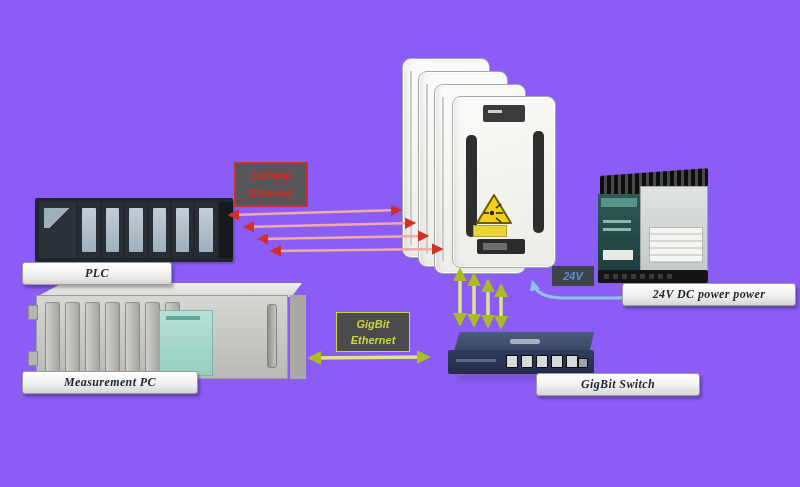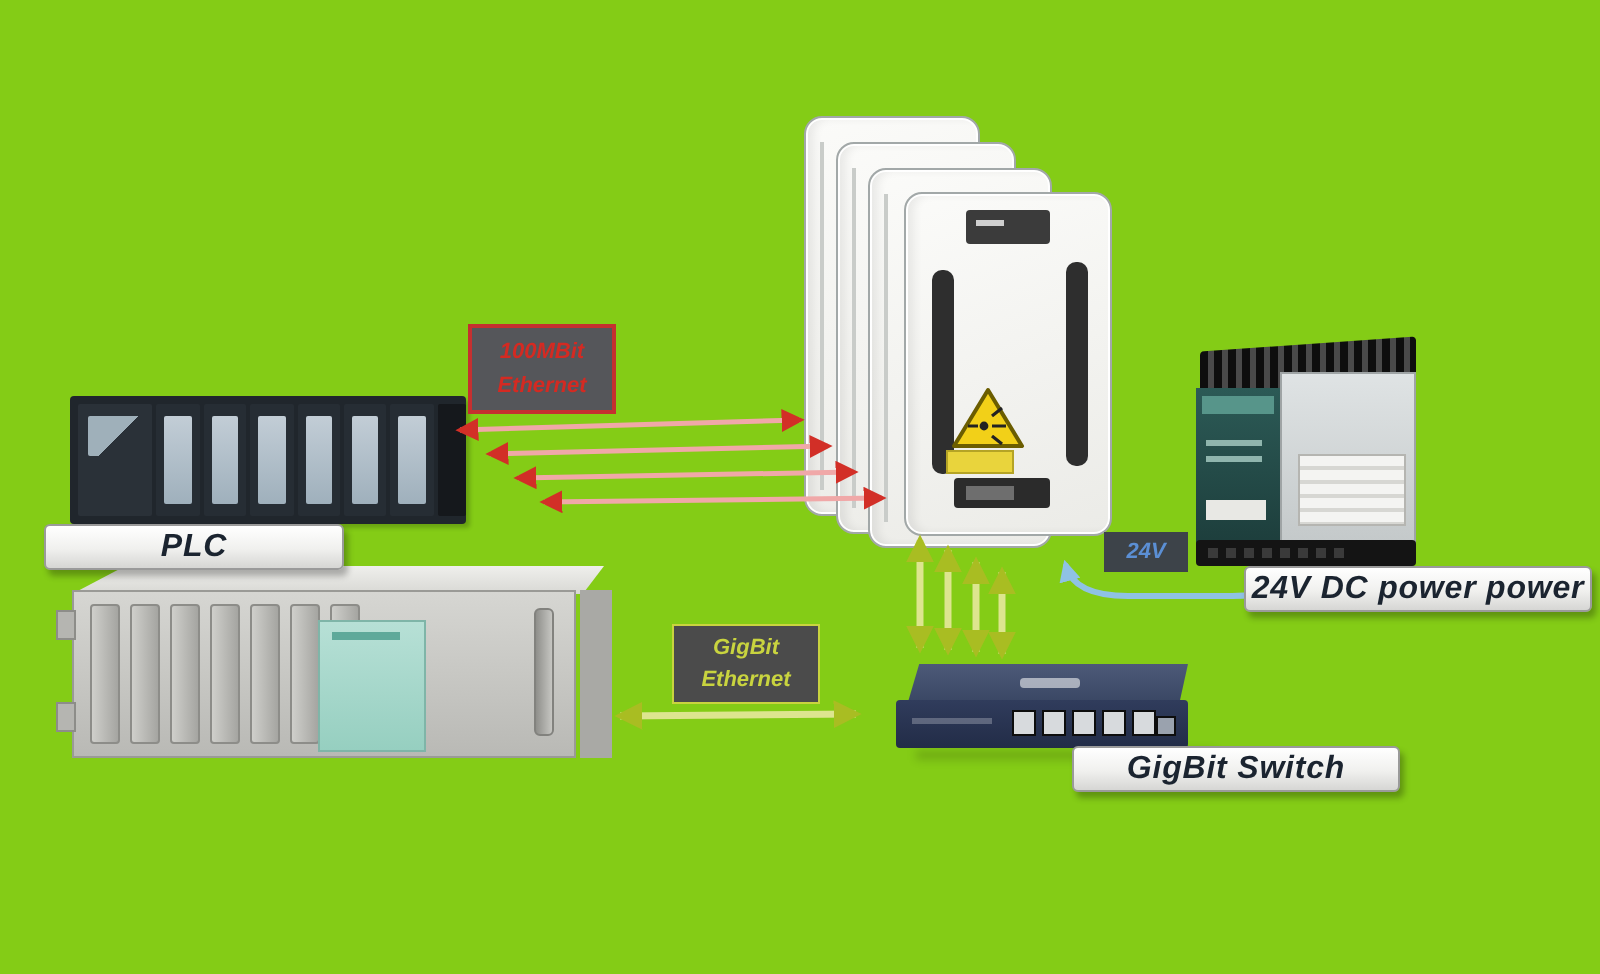--- a/index.html
+++ b/index.html
@@ -1,27 +1,27 @@
 <!DOCTYPE html>
 <html style="--red-arrow-line: #f0a8a8; --red-arrow-head: #d22f27; --red-text: #d42a22; --redbox-bg: #55565a; --redbox-border: #c53030; --green-arrow-line: #dde58f; --green-arrow-head: #a9bd22; --green-text: #c9d43f; --greenbox-bg: #4b4b4b; --blue-arrow: #8fc2e4; --v24-text: #5b8fd4; --v24-bg: #3d4349; --plate-text: #1b2430;"><head>
 <meta charset="utf-8">
 <style>
   html,body{margin:0;padding:0;background:#fff;}
   .canvas{
-    position:relative;width:800px;height:487px;background:#84cc16;overflow:hidden;
+    position:relative;width:800px;height:487px;background:#8b5cf6;overflow:hidden;
     font-family:"Liberation Sans",sans-serif;
   }
   
   .plate{
     position:absolute;display:flex;align-items:center;justify-content:center;
     background:linear-gradient(180deg,#ffffff 0%,#f0f0ee 55%,#d6d6d4 100%);
     border:1px solid #9a9a9a;border-radius:3px;
     box-shadow:2px 3px 3px rgba(0,0,0,.28);
-    font-weight:bold;font-style:italic;font-size:16px;color:var(--plate-text);
-    letter-spacing:.4px;z-index:6;
+    font-weight:bold;font-style:italic;font-size:12px;color:var(--plate-text);
+    letter-spacing:.4px;z-index:6;font-family:Liberation Serif, serif;
   }
   #plate-plc{left:22px;top:262px;width:148px;height:21px;}
   #plate-pc{left:22px;top:371px;width:174px;height:21px;}
   #plate-psu{left:622px;top:283px;width:172px;height:21px;}
   #plate-switch{left:536px;top:373px;width:162px;height:21px;}
   
   .linkbox{
     position:absolute;display:flex;flex-direction:column;align-items:center;justify-content:center;
     font-weight:bold;font-style:italic;font-size:11px;line-height:1.5;z-index:6;text-align:center;
   }
@@ -239,16 +239,17 @@
   <div id="gig-box" class="linkbox">
     <span>GigBit</span>
     <span>Ethernet</span>
   </div>
 
   <div id="v24-box" class="linkbox">
     <span>24V</span>
   </div>
 
   <div id="plate-plc" class="plate">PLC</div>
+  <div id="plate-pc" class="plate">Measurement PC</div>
   <div id="plate-psu" class="plate">24V DC power power</div>
   <div id="plate-switch" class="plate">GigBit Switch</div>
 
 </div>
 
 </body></html>

